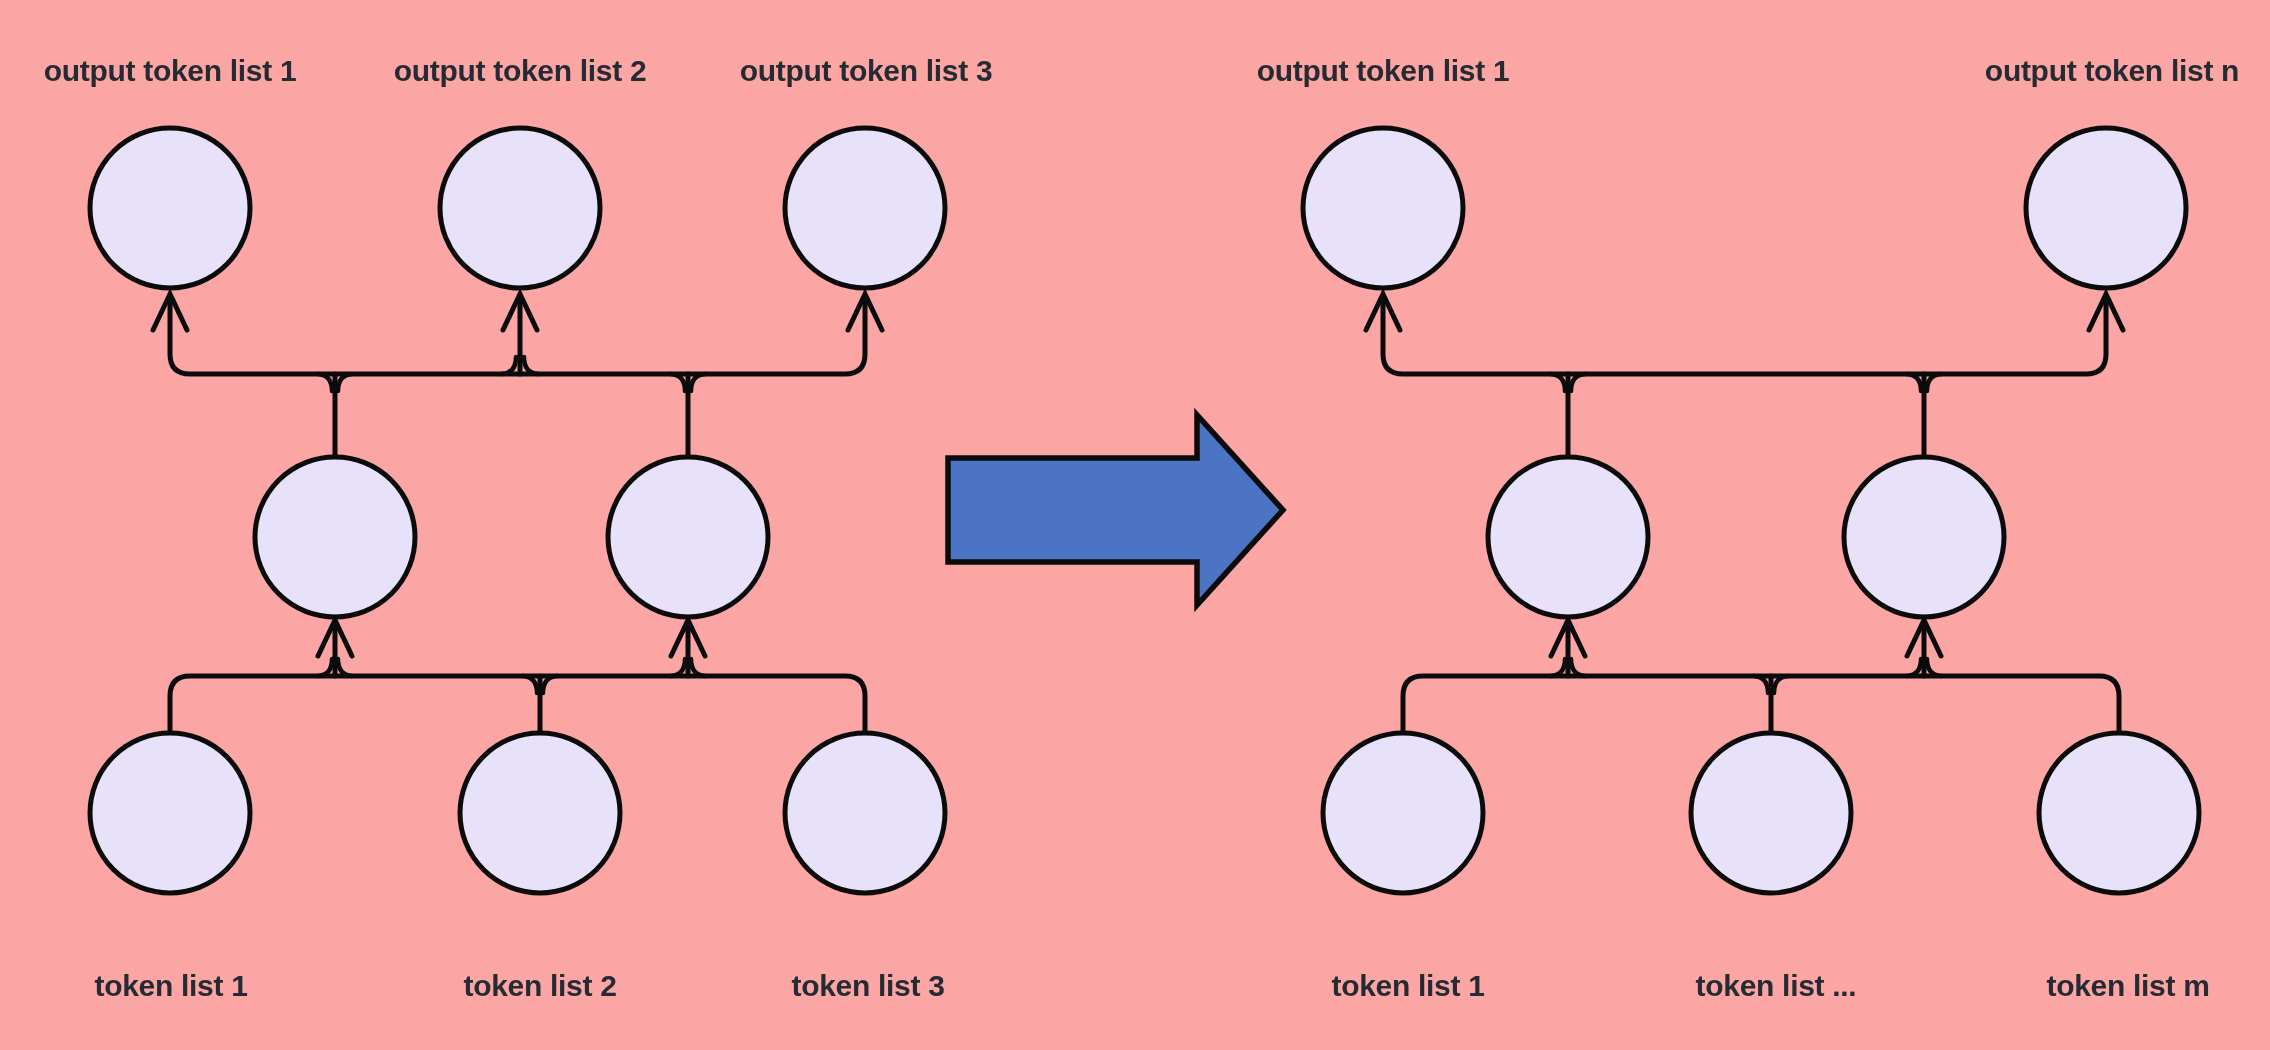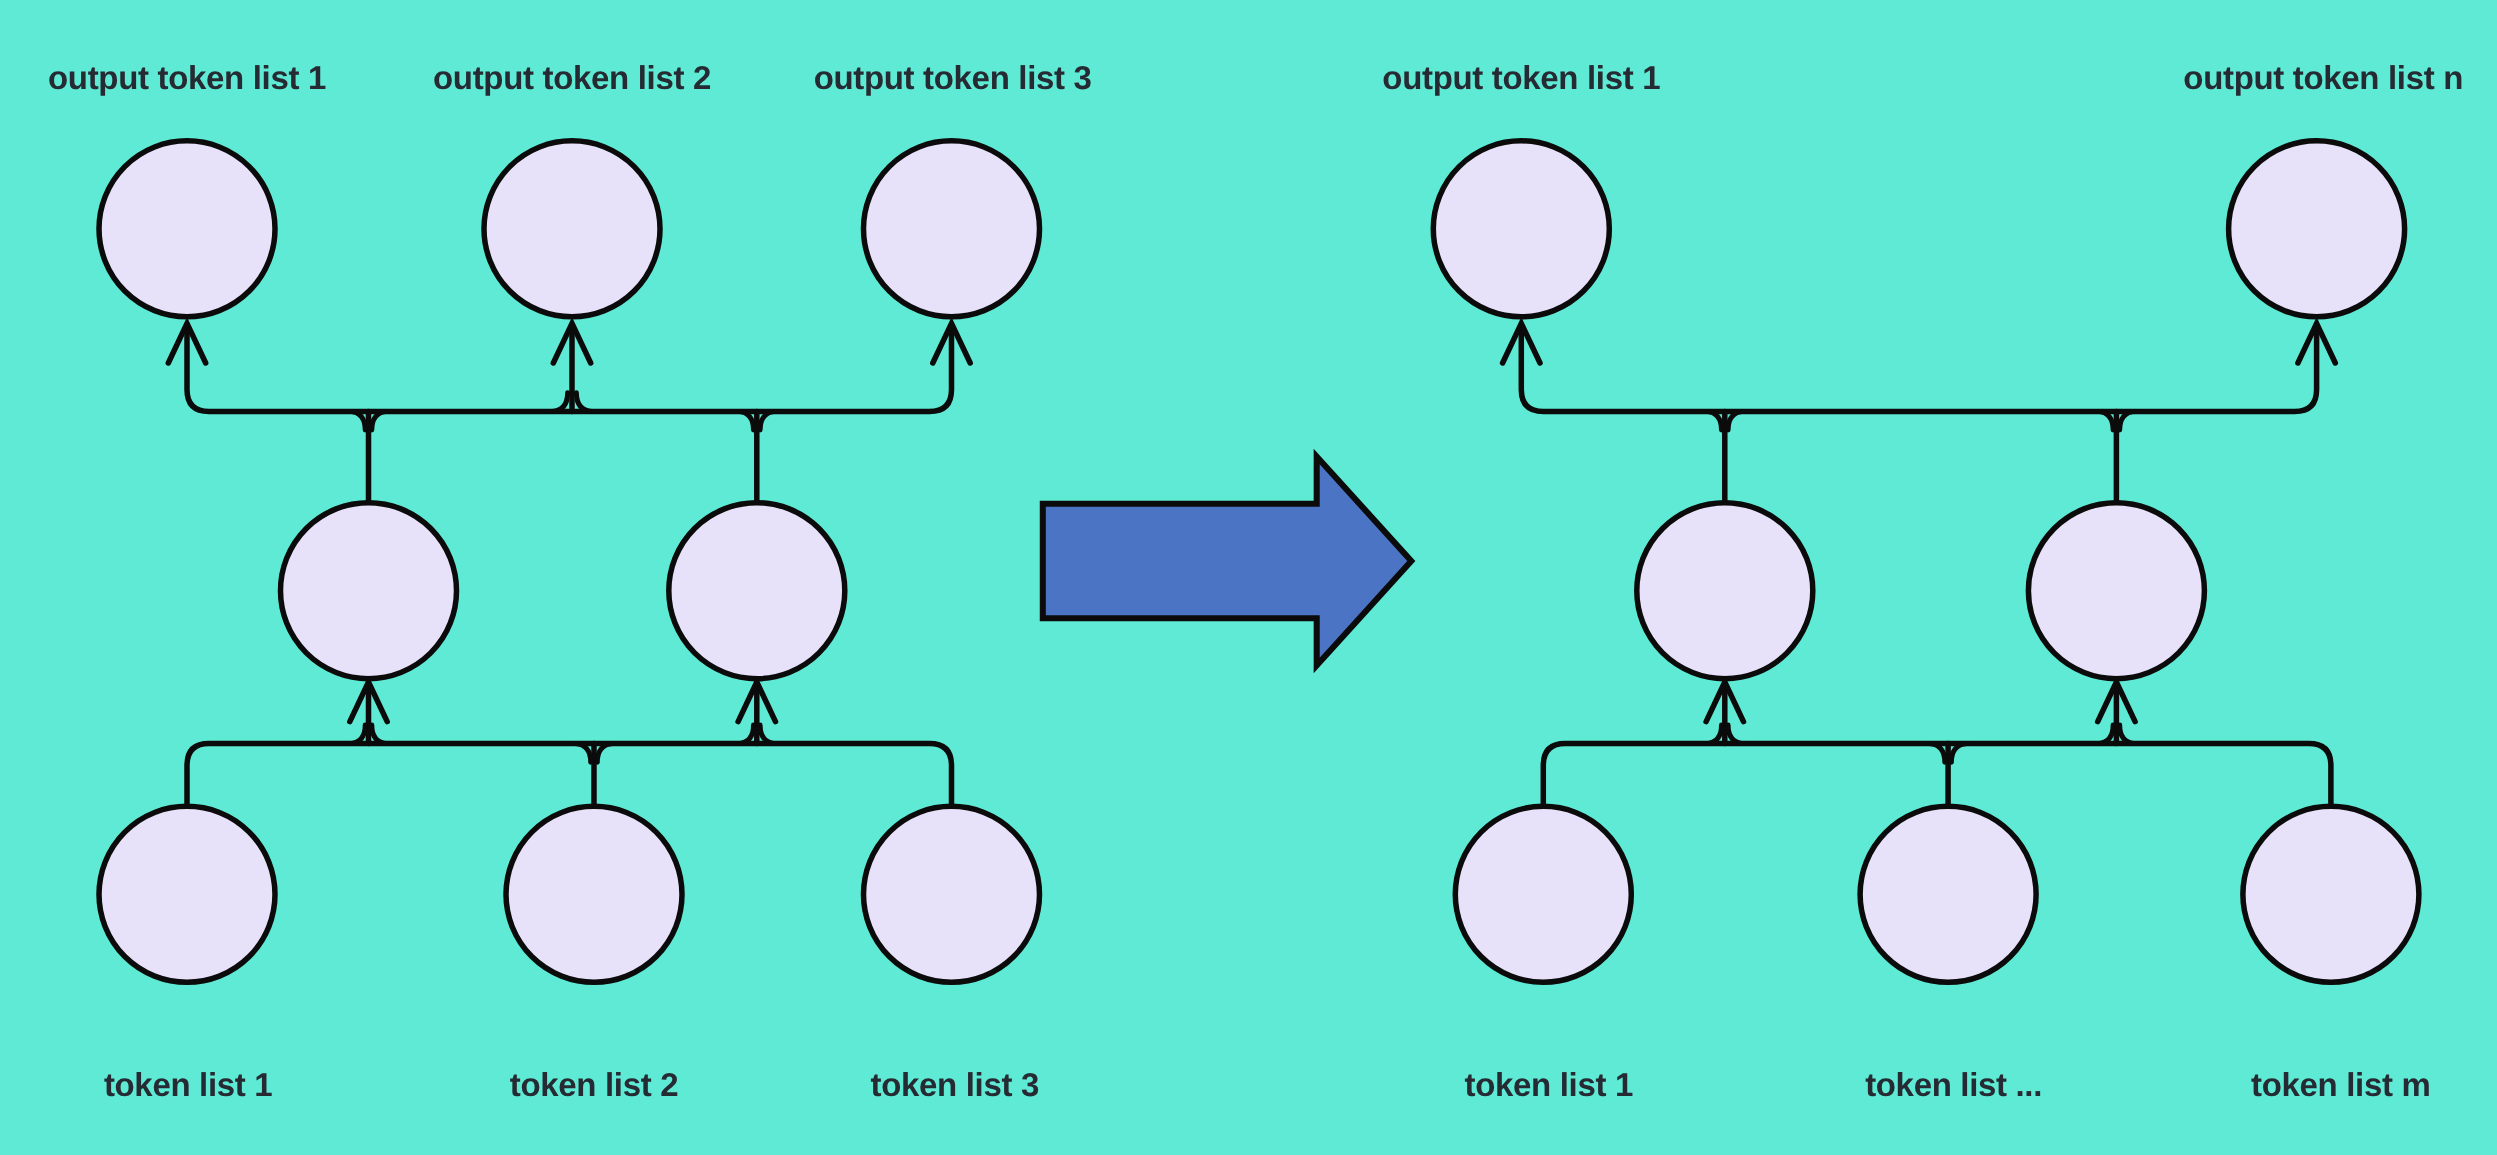--- a/index.html
+++ b/index.html
@@ -8,21 +8,21 @@
     width: 2270px;
     height: 1050px;
     background: #ffffff;
     overflow: hidden;
     font-family: "Liberation Sans", sans-serif;
   }
   .stage {
     position: relative;
     width: 2270px;
     height: 1050px;
-    background: #5eead4;
+    background: #fca5a5;
   }
   svg { display: block; }
   .node {
     fill: #E7E1F9;
     stroke: #0B0B0B;
     stroke-width: 5;
   }
   .wire {
     fill: none;
     stroke: #0B0B0B;

